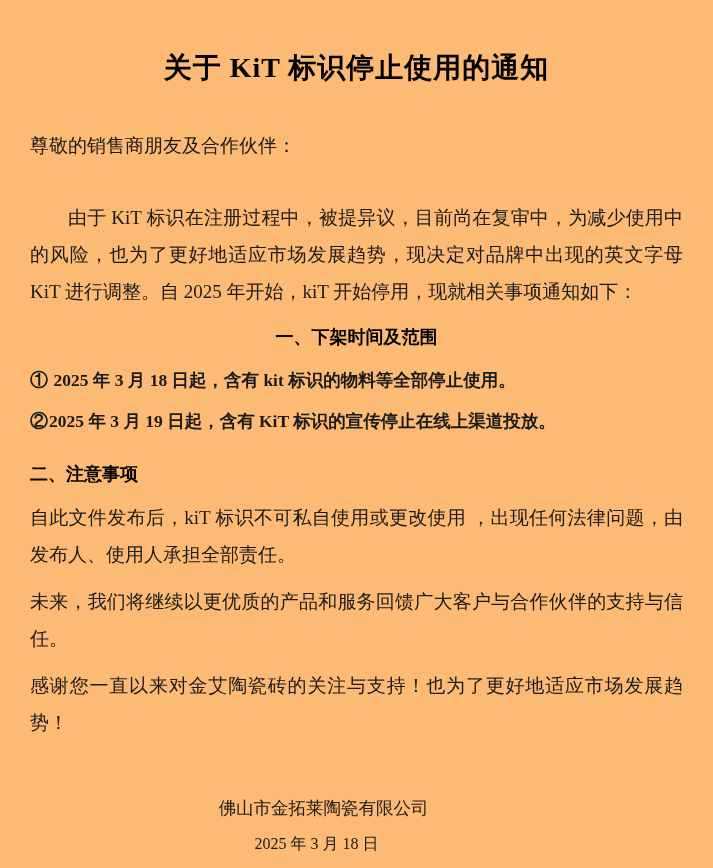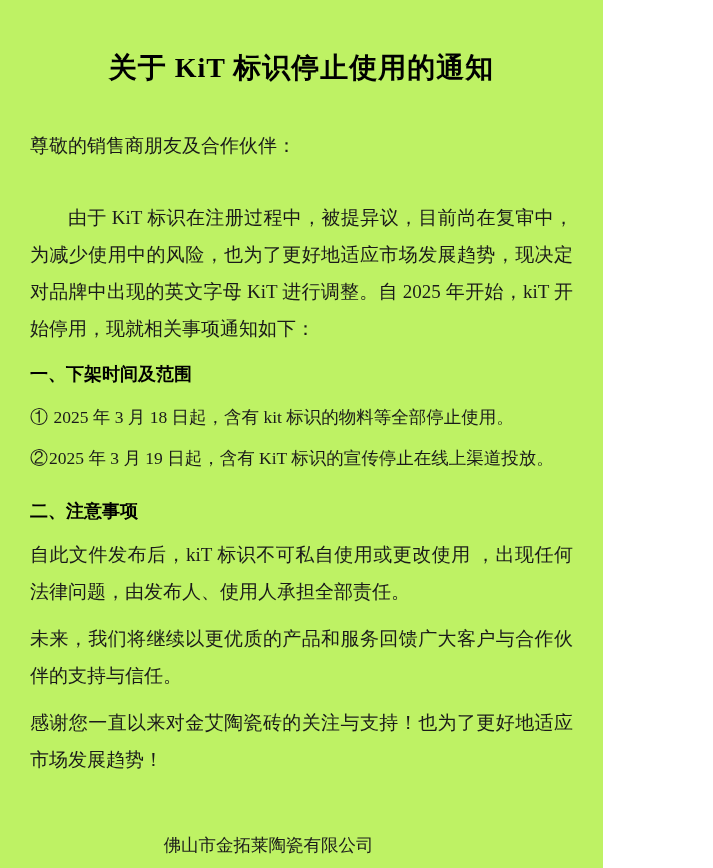--- a/index.html
+++ b/index.html
@@ -9,25 +9,25 @@
   body {
     width: 713px;
     height: 868px;
     background: #ffffff;
     font-family: "Liberation Serif", "DejaVu Serif", serif;
     color: #111111;
     -webkit-font-smoothing: antialiased;
   }
   .page {
     position: relative;
-    width: 603px;
+    width: 713px;
     height: 868px;
     box-sizing: border-box;
     padding: 34px 30px 0 30px;
-    background: #bef264;
+    background: #fdba74;
     overflow: hidden;
   }
   .doc-title {
     text-align: center;
     font-size: 28px;
     font-weight: bold;
     letter-spacing: 1px;
     margin: 14px 0 0 0;
     line-height: 1.4;
     color: #000000;
@@ -52,26 +52,27 @@
     font-weight: bold;
     margin: 16px 0 8px 0;
     line-height: 1.9;
     color: #000000;
   }
   p.item {
     font-size: 17.5px;
     line-height: 1.95;
     margin: 0 0 6px 0;
     color: #1a1a1a;
+    font-weight: bold;
   }
   .circled {
     font-size: 18px;
     margin-right: 1px;
   }
-  .gap-s { margin-top: 8px; }
+  .gap-s { margin-top: 8px; text-align: center; }
   .gap-m { margin-top: 18px; }
   .signature {
     margin-top: 48px;
     text-align: center;
     padding-right: 66px;
   }
   .sig-line {
     font-size: 17.5px;
     line-height: 2.2;
     color: #1a1a1a;

